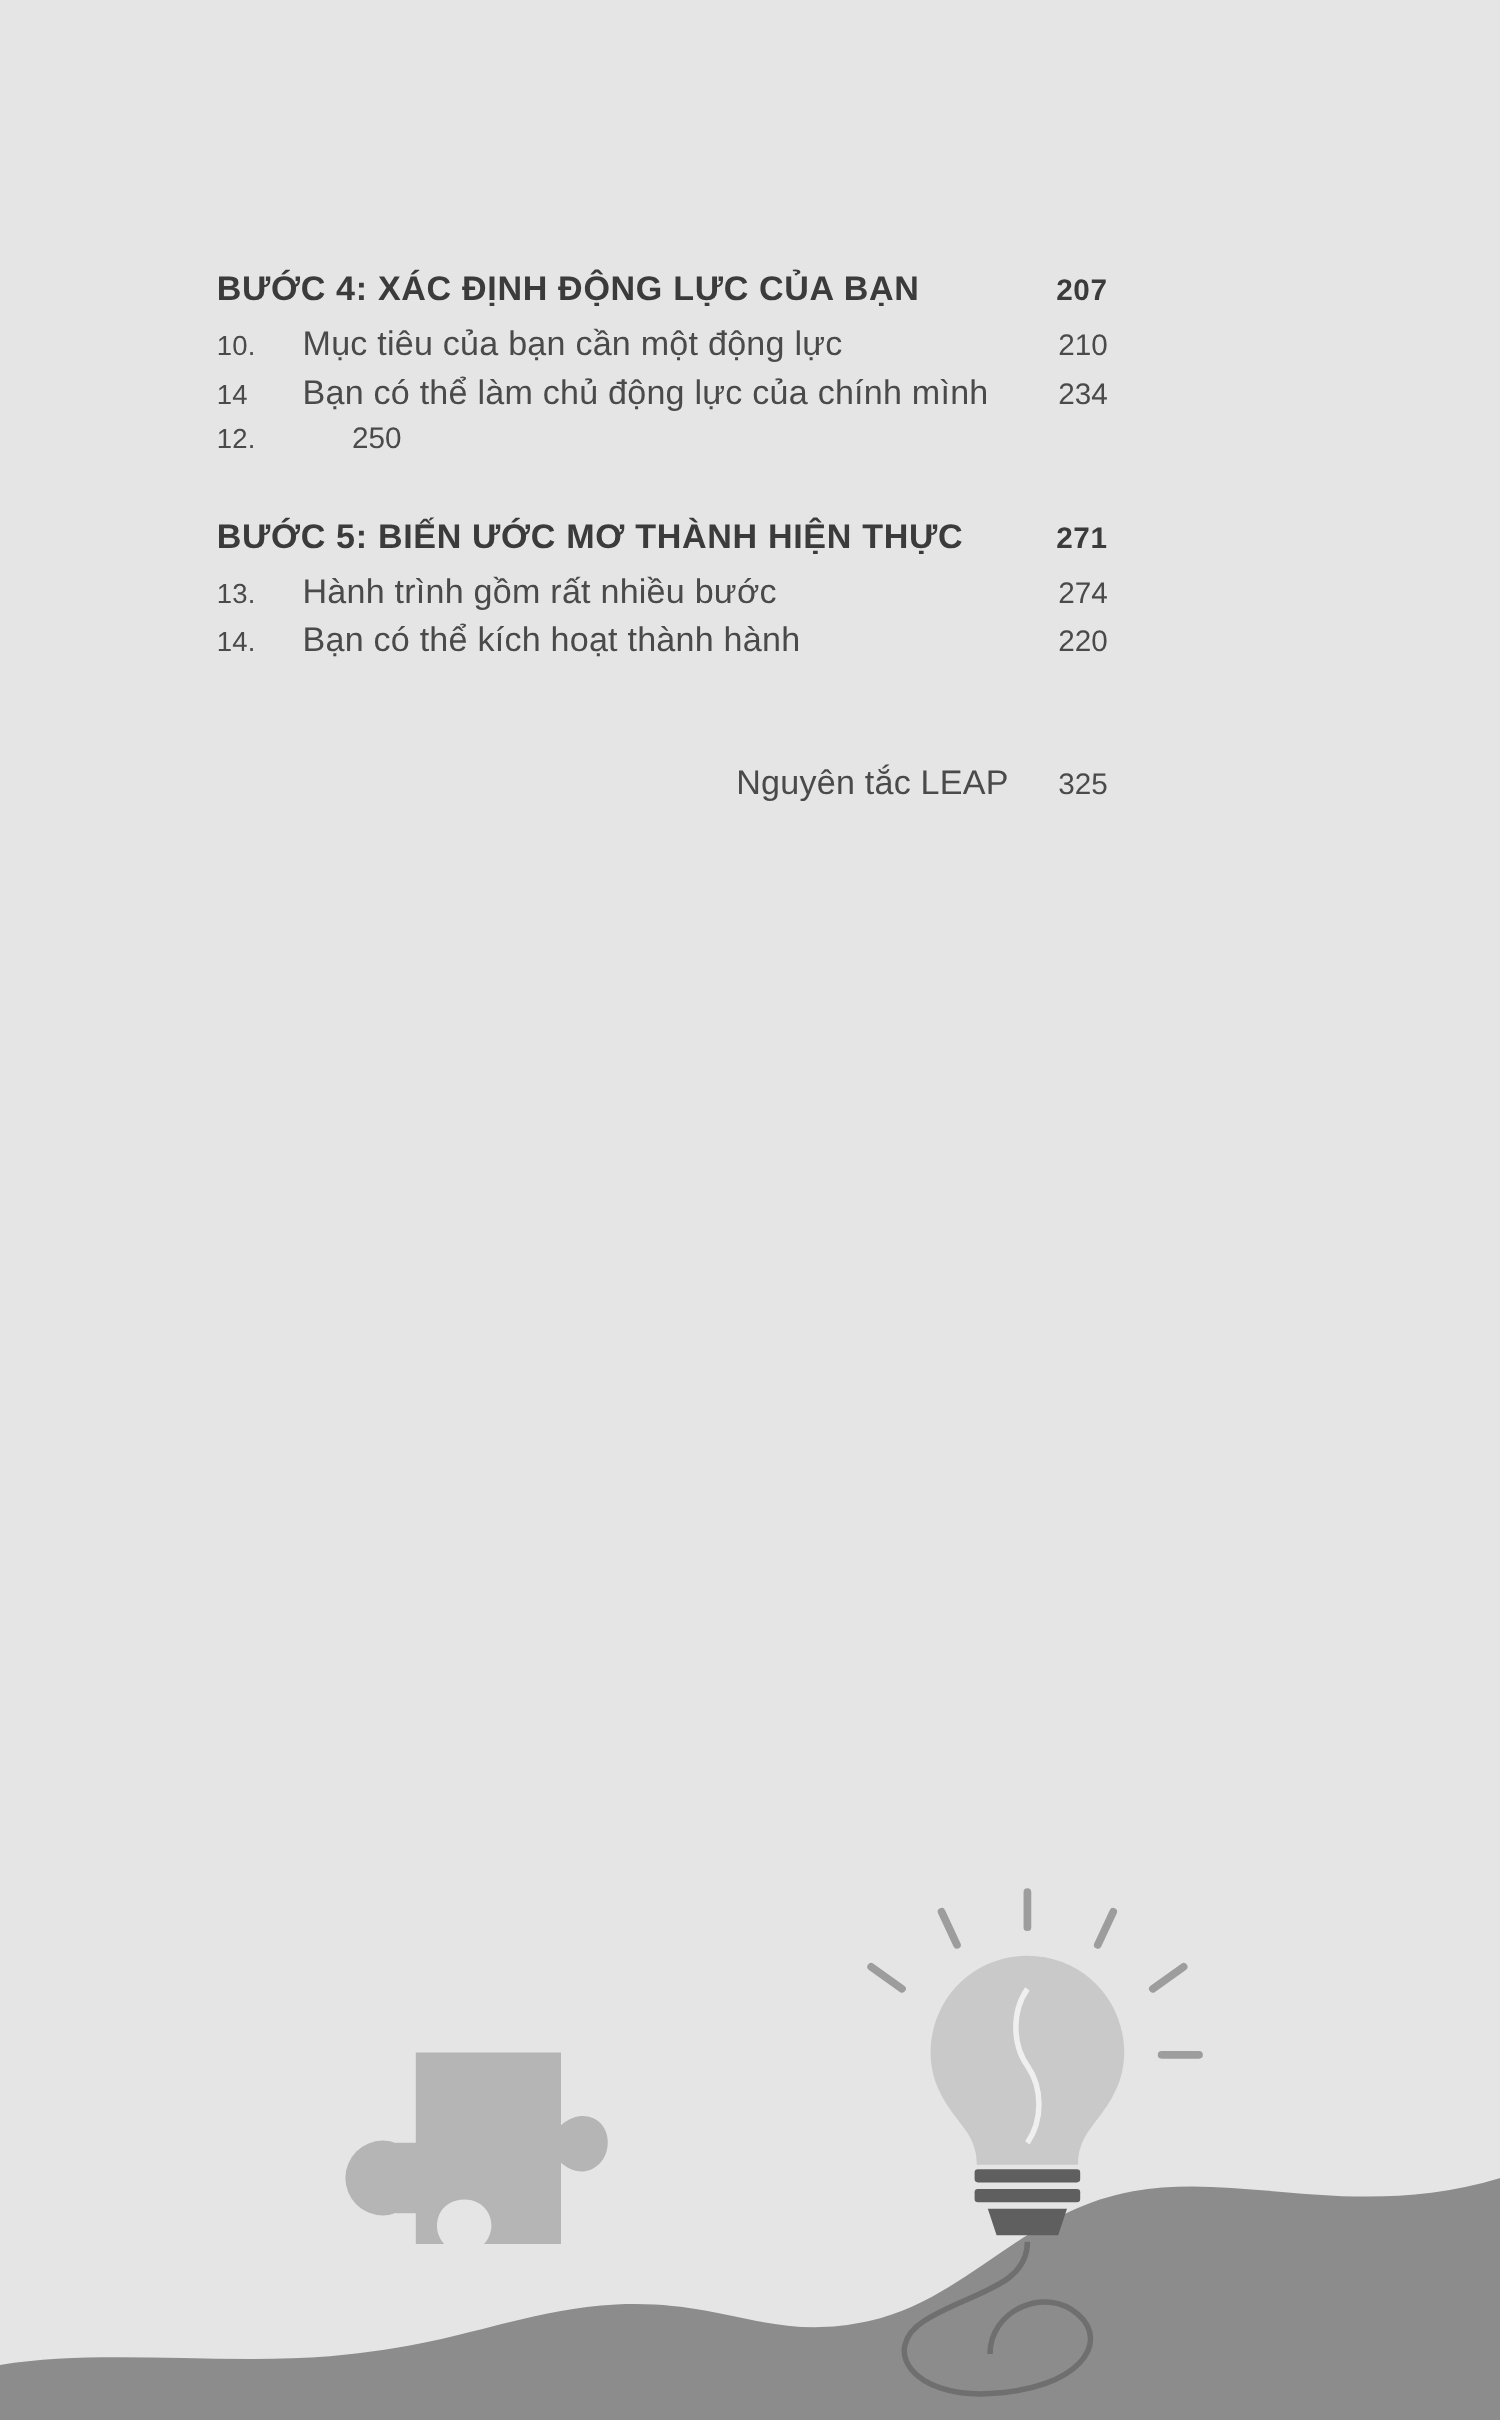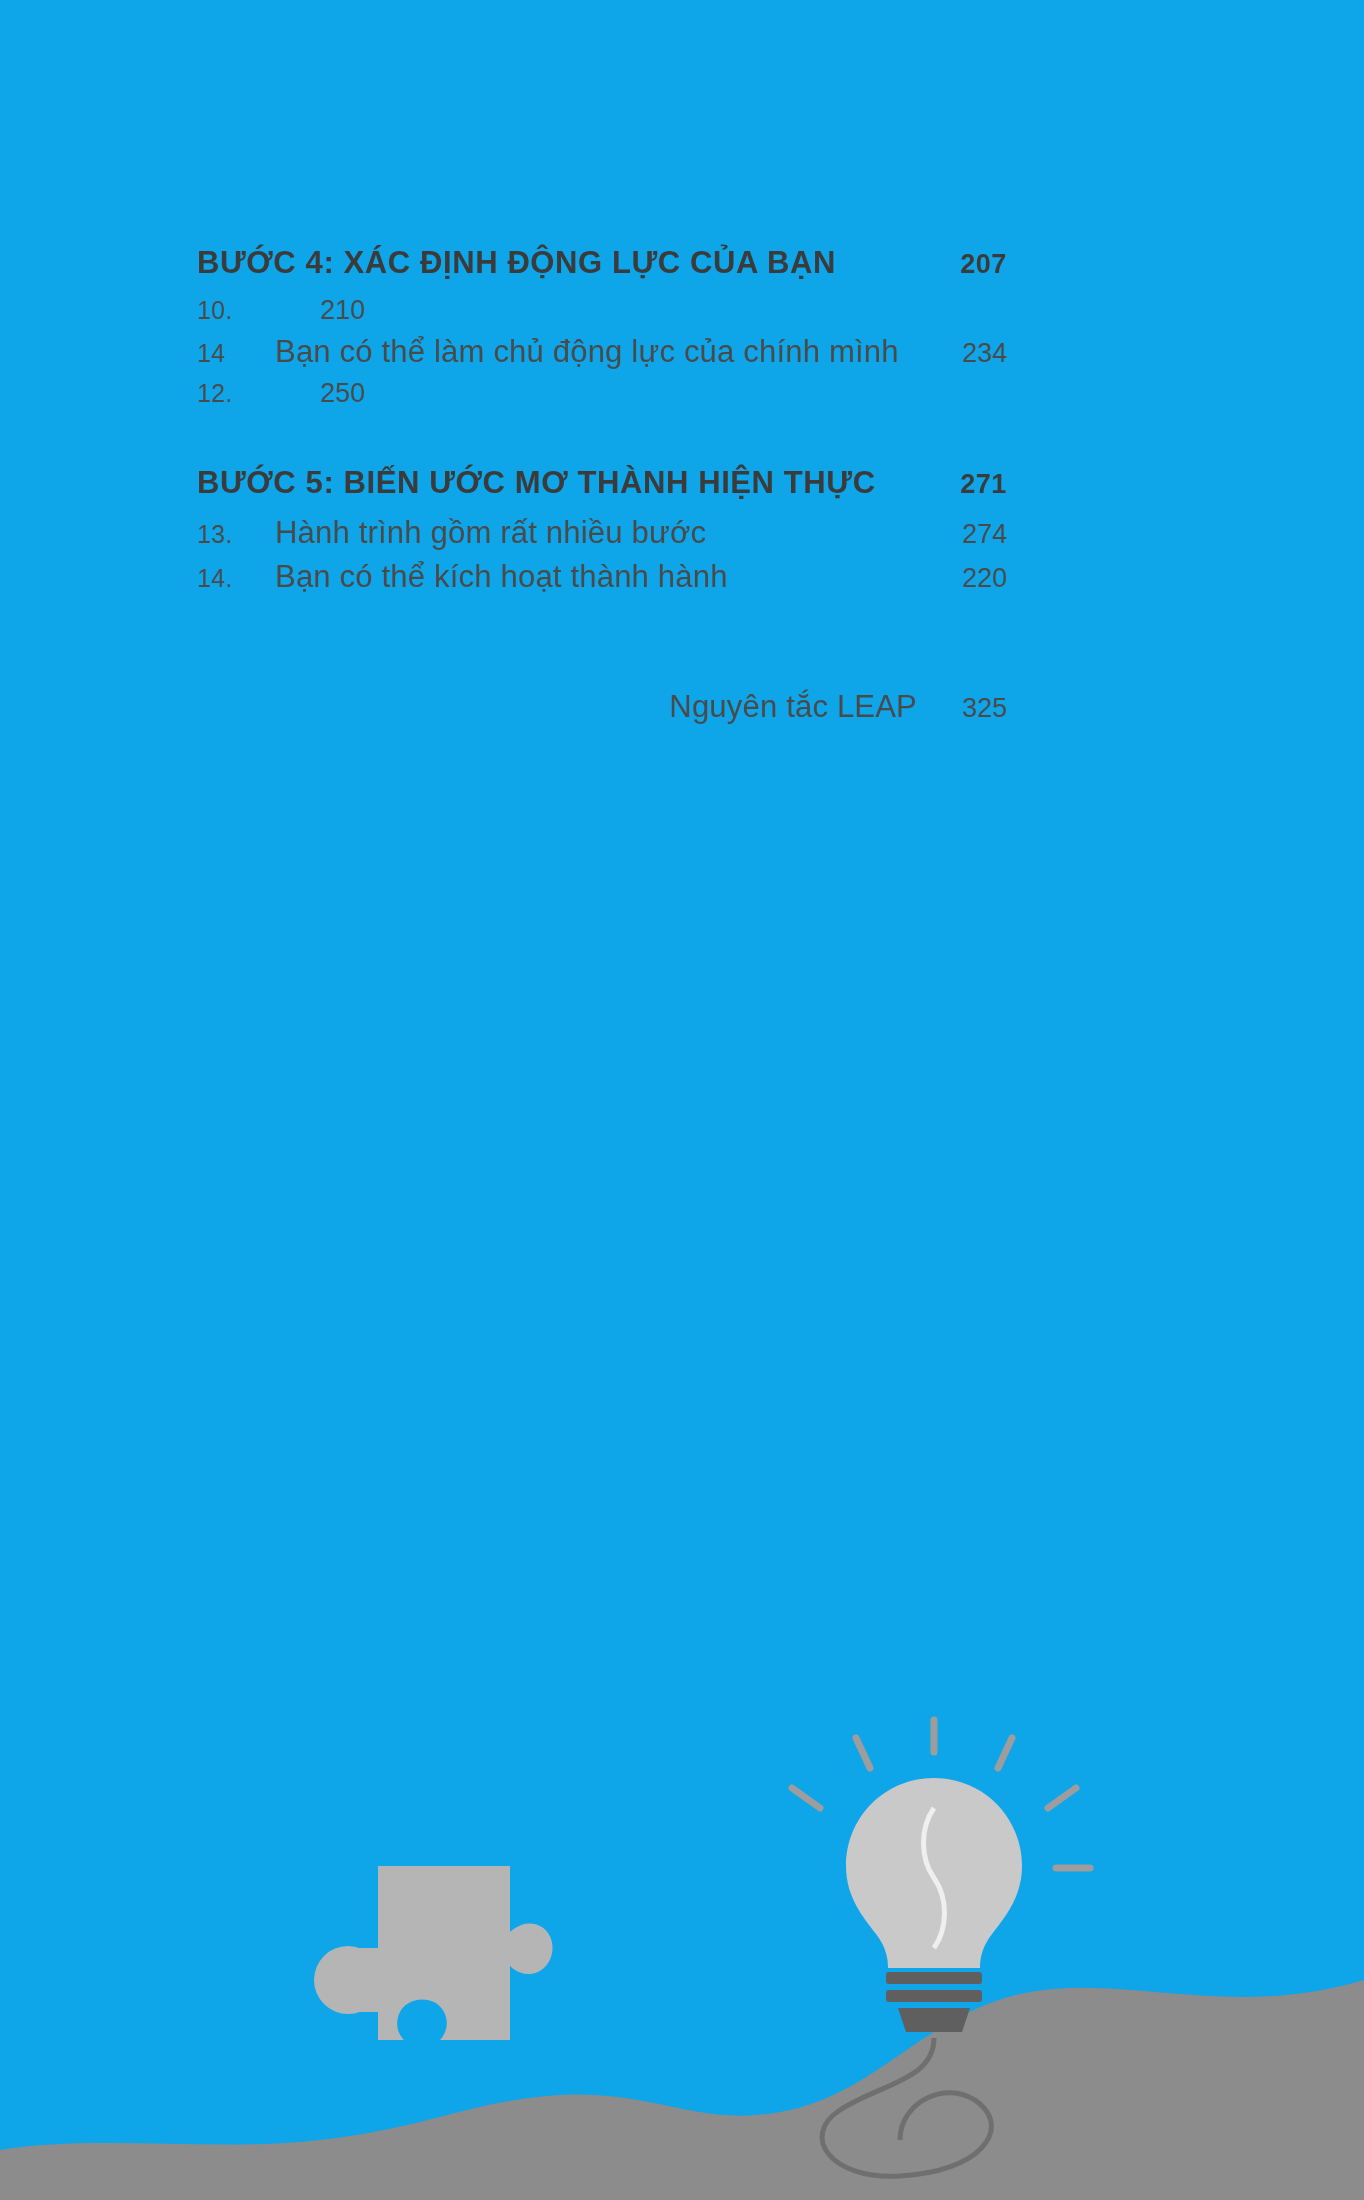--- a/index.html
+++ b/index.html
@@ -10,21 +10,21 @@
   body {
     width: 1364px;
     height: 2200px;
     font-family: "Liberation Sans", sans-serif;
     overflow: hidden;
   }
   .page {
     position: relative;
     width: 1364px;
     height: 2200px;
-    background: #0ea5e9;
+    background: #e5e5e5;
     overflow: hidden;
   }
   .toc {
     position: absolute;
     left: 197px;
     top: 245px;
     width: 930px;
   }
   .toc-row {
     display: flex;
@@ -94,20 +94,21 @@
 
   <div class="toc">
 
     <div class="toc-row section">
       <div class="title" style="flex:0 0 720px;">BƯỚC 4: XÁC ĐỊNH ĐỘNG LỰC CỦA BẠN</div>
       <div class="pg">207</div>
     </div>
 
     <div class="toc-row">
       <div class="num">10.</div>
+      <div class="title" style="flex:0 0 642px;">Mục tiêu của bạn cần một động lực</div>
       <div class="pg">210</div>
     </div>
 
     <div class="toc-row">
       <div class="num">14</div>
       <div class="title" style="flex:0 0 642px;">Bạn có thể làm chủ động lực của chính mình</div>
       <div class="pg">234</div>
     </div>
 
     <div class="toc-row">

